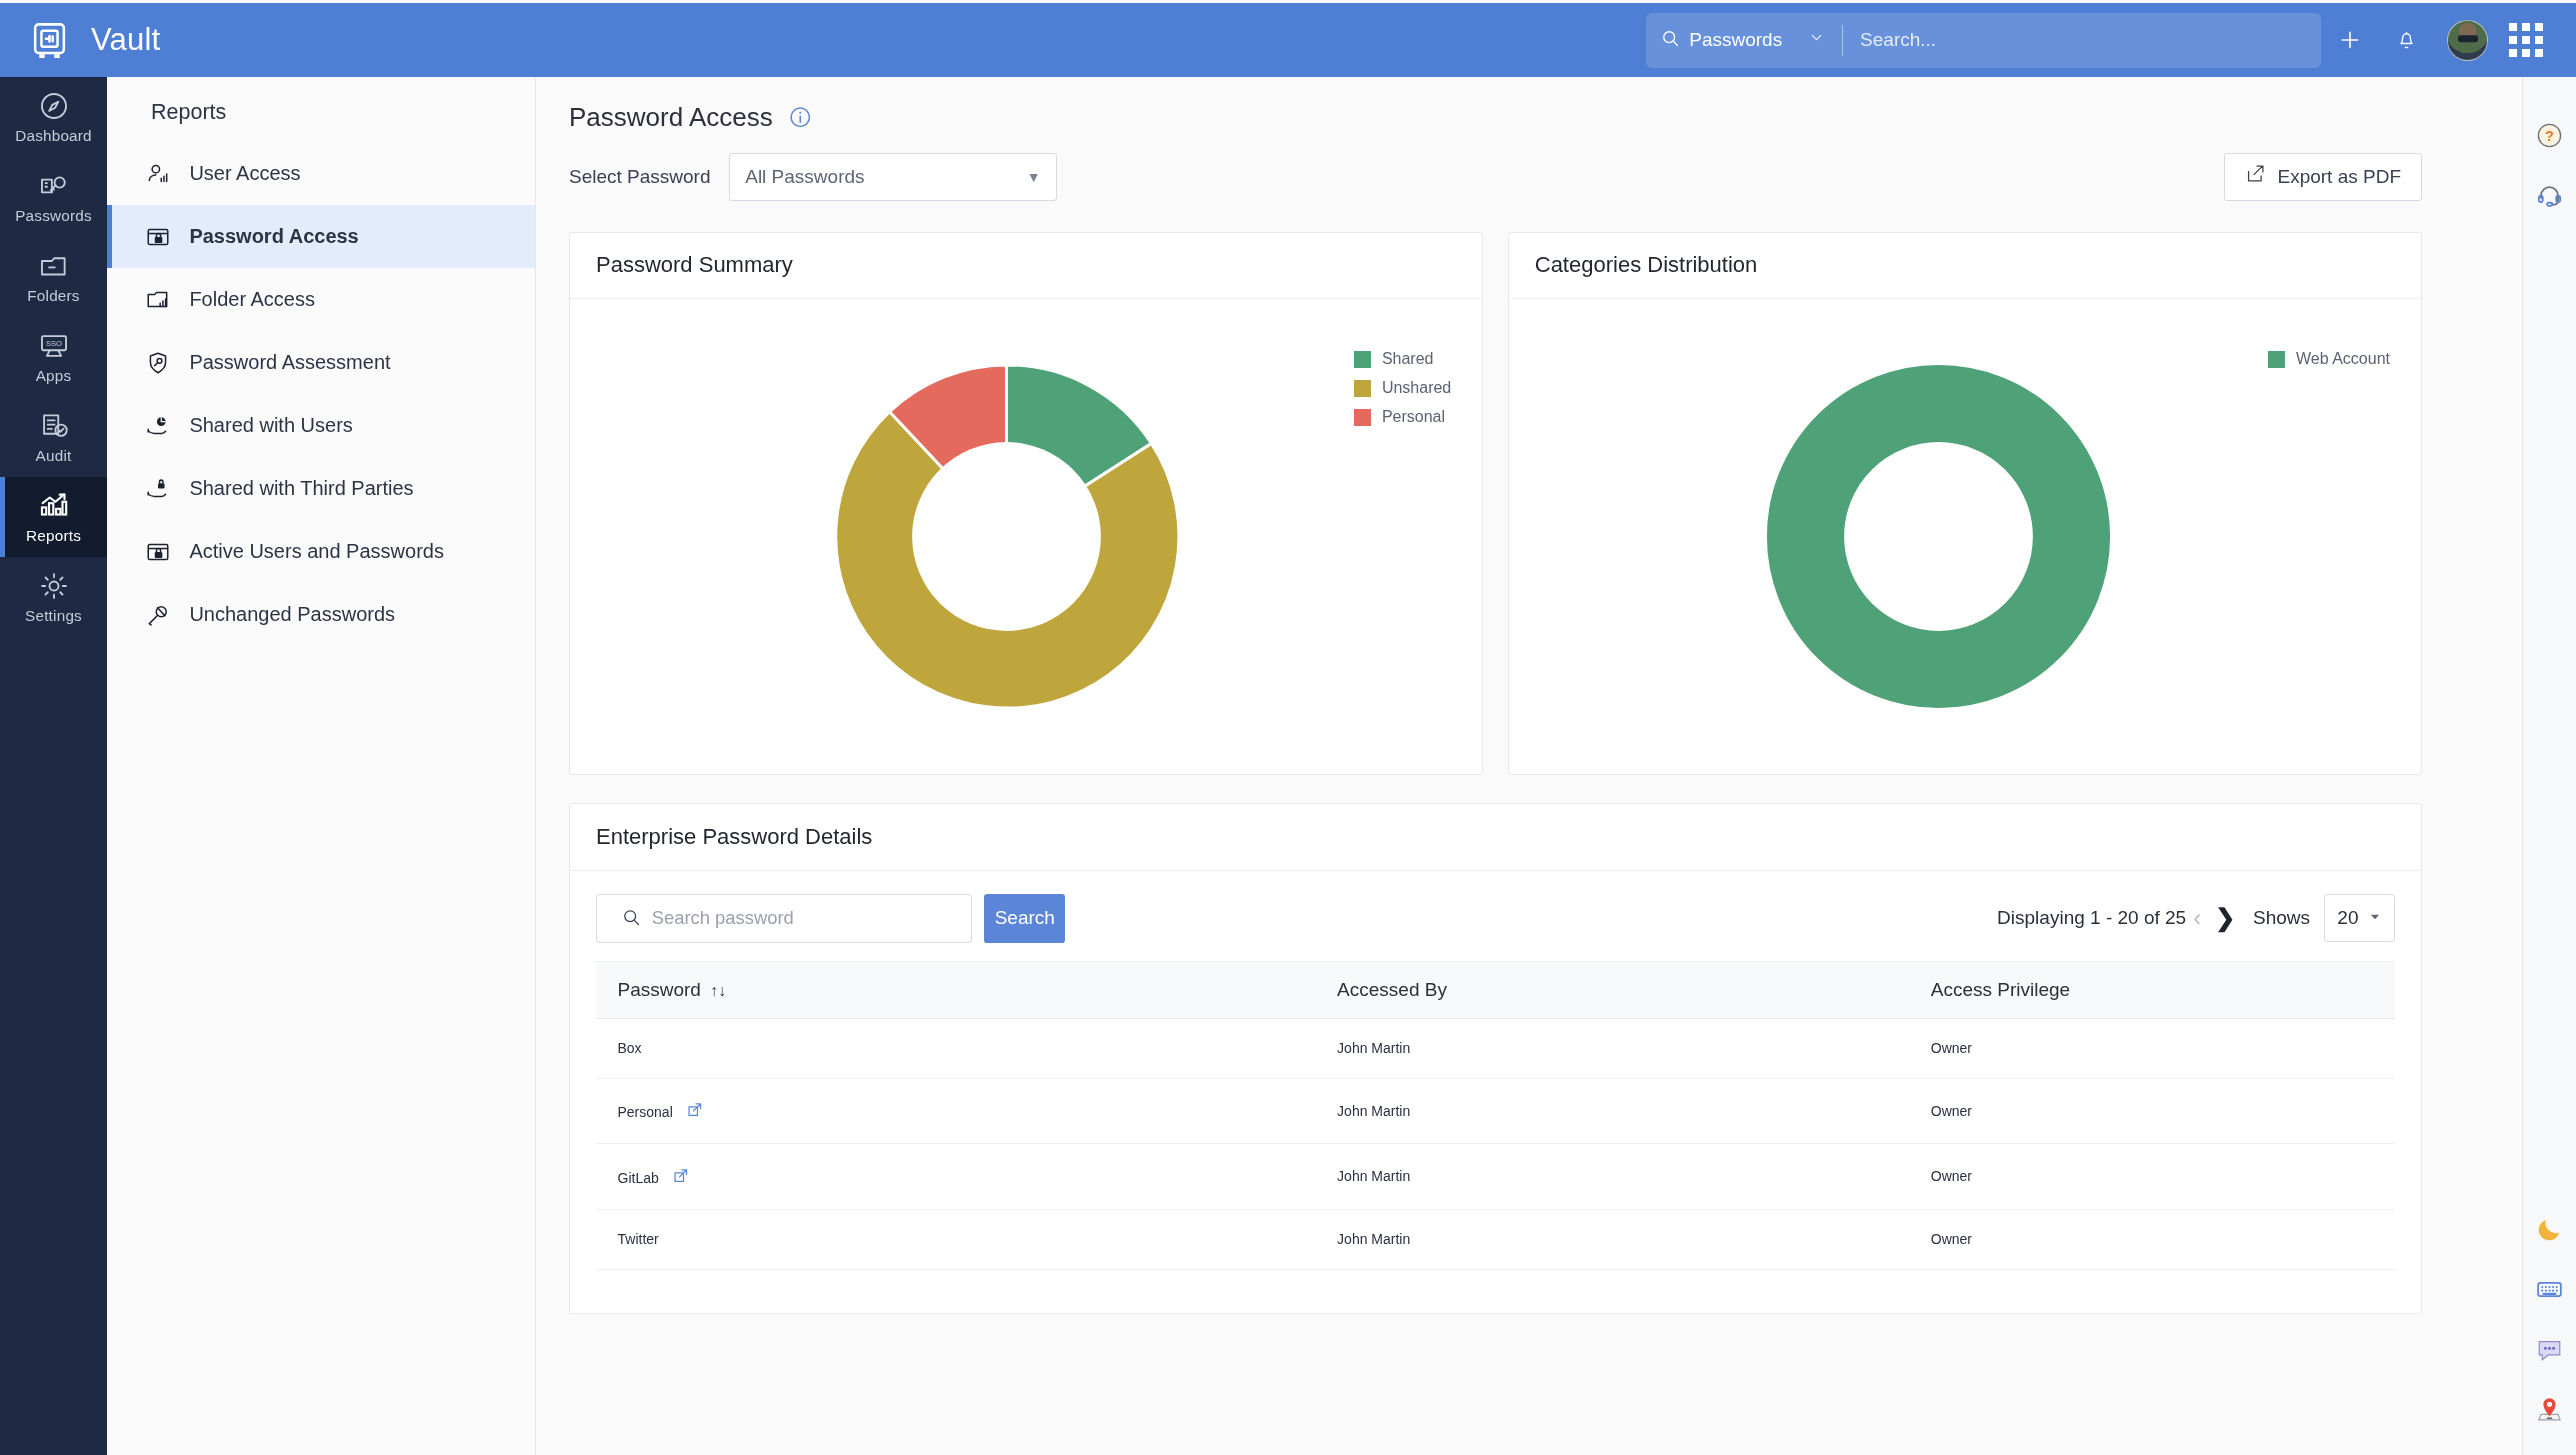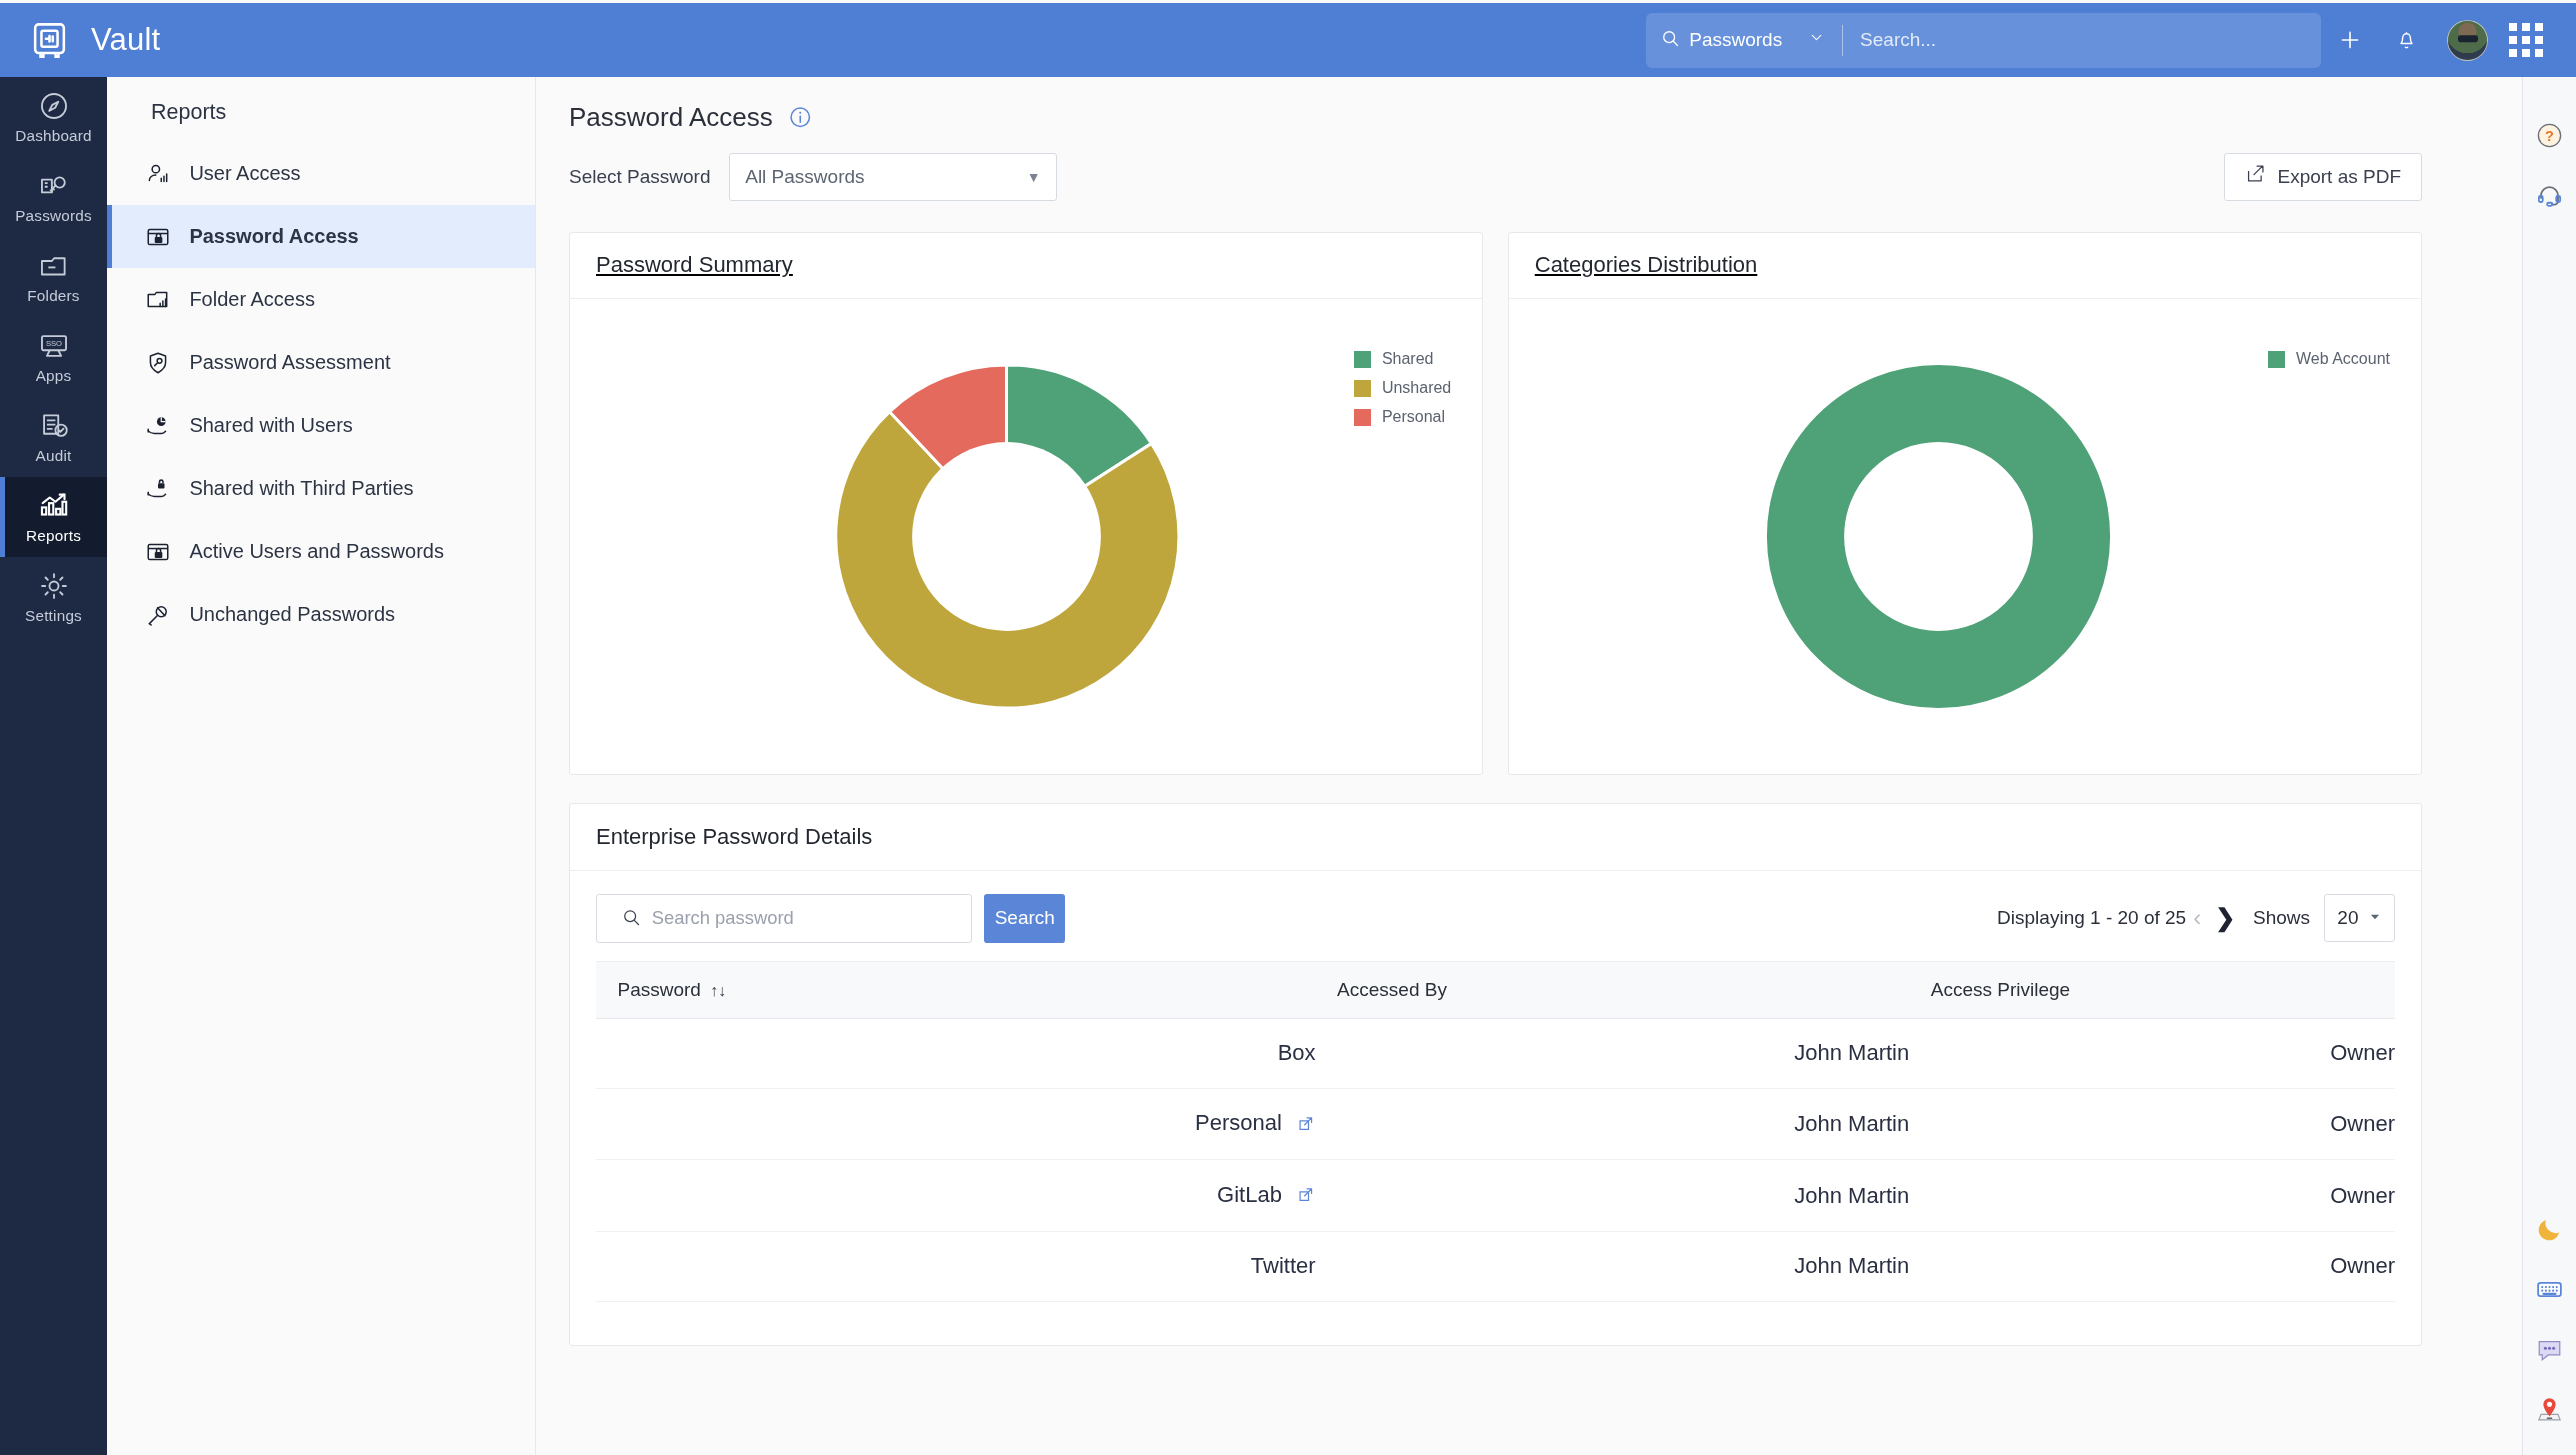--- a/index.html
+++ b/index.html
@@ -104,21 +104,21 @@
   .select-box .caret { margin-left: auto; color: #7b8291; font-size: 14px; }
   .export-btn {
     position: absolute; right: 101px; top: 20px;
     height: 48px; background: #fff; border: 0.8px solid #d6dae1; border-radius: 3.1px;
     display: flex; align-items: center; gap: 10.7px; padding: 0 20px;
     color: #3a4050; font-size: 19px; cursor: pointer;
   }
 
   .cards { display: flex; gap: 24.5px; padding: 31px 101px 0 32px; }
   .card {
-    background: #fff; border: 0.8px solid #e6e8ec; border-radius: 3.1px; flex: 1; text-decoration: underline;
+    background: #fff; border: 0.8px solid #e6e8ec; border-radius: 3.1px; flex: 1;
   }
   .card-head {
     height: 66px; display: flex; align-items: center; padding-left: 26px;
     border-bottom: 0.8px solid #eceef1; font-size: 22px; color: #23272f;
   }
   .card-body { height: 475px; position: relative; }
 
   .donut-wrap { position: absolute; left: 0; top: 0; width: 100%; height: 100%; }
   .donut { position: absolute; }
   .legend { position: absolute; right: 31px; top: 46px; }
@@ -161,21 +161,21 @@
   }
   .shows-box .caret { color: #6f7embed; }
 
   table { width: calc(100% - 52px); margin: 0 26px; border-collapse: collapse; }
   thead th {
     background: #f8f9fa; text-align: left; font-size: 19px; font-weight: 400; color: #2a2f3a;
     padding: 17px 0 17px 21.5px; border-top: 0.8px solid #eceef1; border-bottom: 0.8px solid #e6e8ec;
   }
   thead th:first-child { padding-left: 21.5px; }
   tbody td {
-    font-size: 22px; color: #2a3042; padding: 21.5px 0 21.5px 21.5px; border-bottom: 0.8px solid #eef0f3; text-align: right;
+    font-size: 14px; color: #2a3042; padding: 21.5px 0 21.5px 21.5px; border-bottom: 0.8px solid #eef0f3;
   }
   tbody tr:last-child td { border-bottom: 0.8px solid #eef0f3; }
   .col-pw { width: 40%; }
   .col-by { width: 33%; }
   .sort-ico { margin-left: 9.2px; font-size: 16px; color: #3a4050; }
   .extlink { margin-left: 9.2px; vertical-align: -1.5px; }
 
   
   .rightrail {
     position: absolute; right: 0; top: 77px; width: 54px; height: 1378px;

